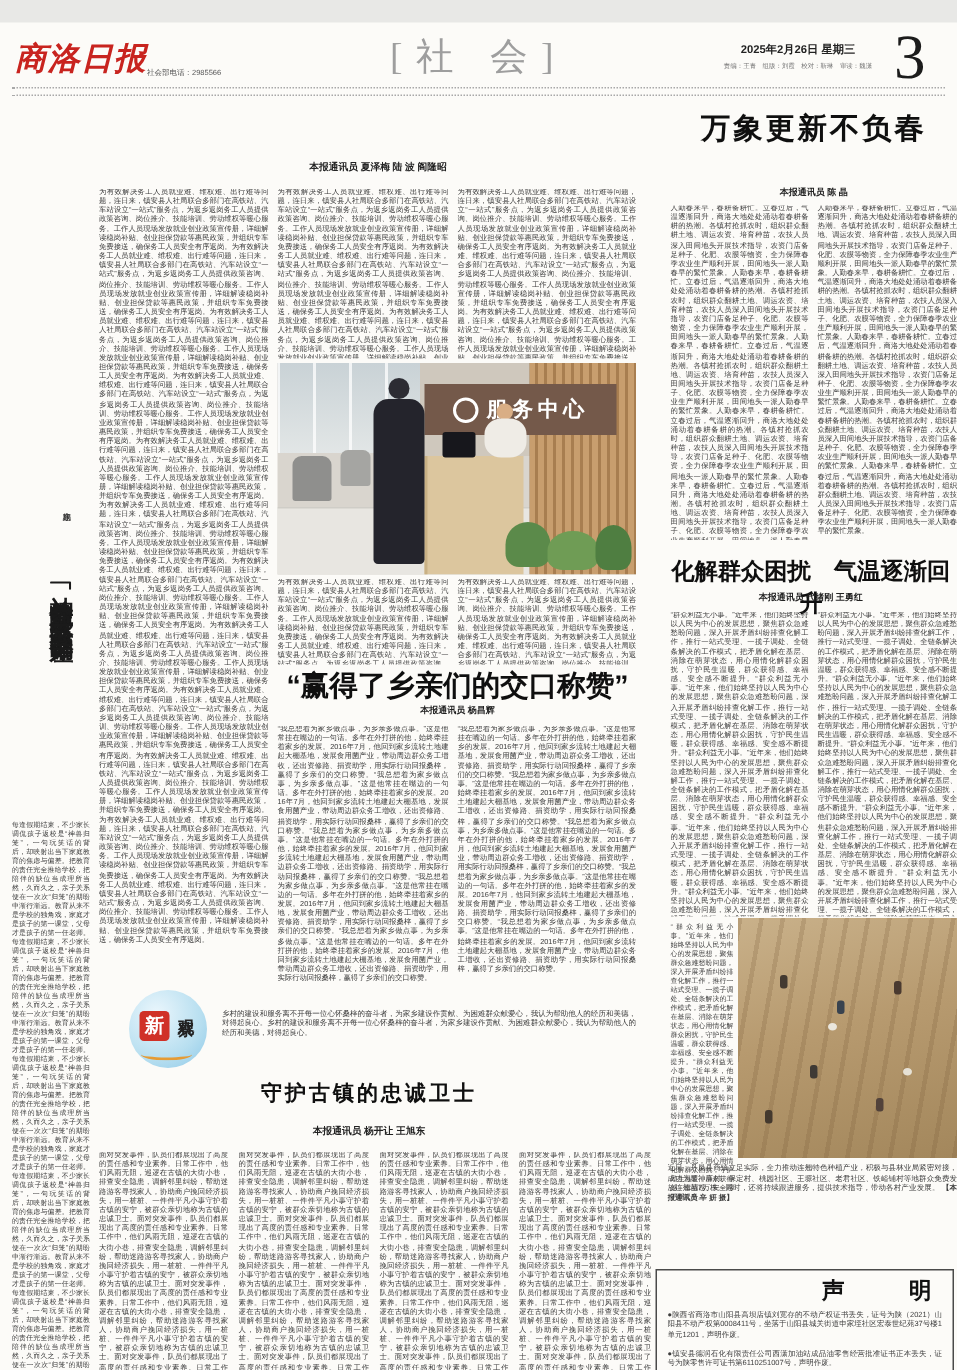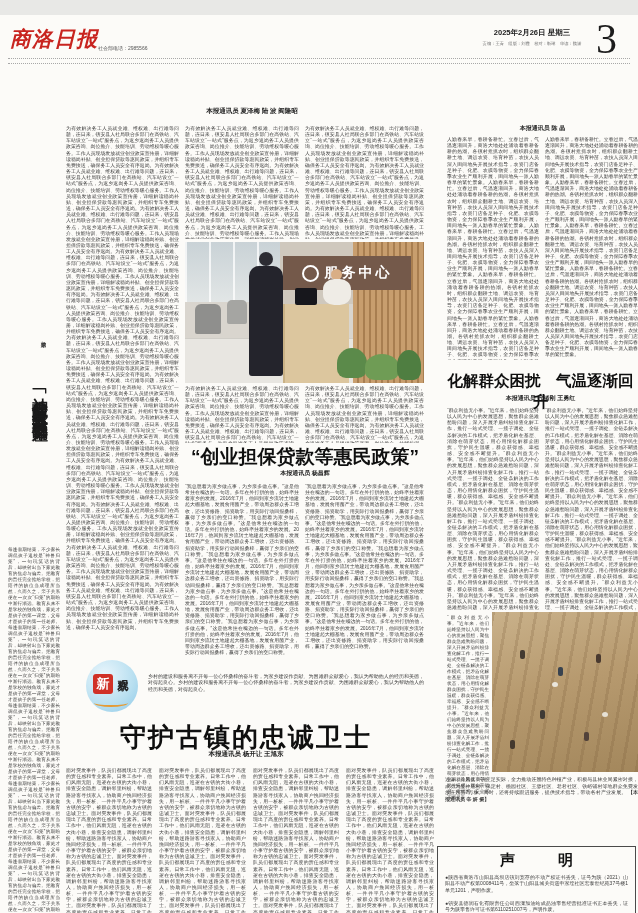--- a/index.html
+++ b/index.html
@@ -17,20 +17,21 @@
   .ph{position:absolute;}
   .fig{position:absolute;width:5px;height:9px;border-radius:2px;}
 </style>
 </head>
 <body>
 
 <div id="page">
 
   <div class="abs serif" style="left:10px;top:10px;font-size:21px;font-weight:900;color:#c8241f;font-style:italic;letter-spacing:1px;">商洛日报</div>
   <div class="abs" style="left:98px;top:30px;font-size:5px;color:#555;">社会部电话：2985566</div>
+  <div class="abs serif" style="left:235px;top:6px;width:168px;text-align:center;font-size:25px;color:#9e9e9e;letter-spacing:9px;">[社 会]</div>
   <div class="abs" style="left:474px;top:13px;width:116px;text-align:center;font-size:7.5px;font-weight:bold;color:#222;">2025年2月26日 星期三</div>
   <div class="abs" style="left:474px;top:26px;width:116px;text-align:center;font-size:4.3px;color:#777;">责编：王青　组版：刘霞　校对：靳琳　审读：魏潇</div>
   <div class="abs serif" style="left:596px;top:0px;font-size:42px;color:#1c1c1c;">3</div>
   <div class="abs" style="left:8px;top:43px;width:622px;height:4px;border-top:1px dotted #a8a8a8;border-bottom:1px dotted #a8a8a8;"></div>
 
   <div class="abs vert serif" style="left:6px;top:238px;width:44px;height:292px;font-size:16px;font-weight:bold;color:#1a1a1a;letter-spacing:2px;text-align:center;">「神兽归笼」映射出当下教育的偏差</div>
   <div class="abs vert" style="left:41px;top:322px;height:30px;font-size:5.5px;color:#333;">杨建东</div>
   <div class="abs bt-s" style="left:8px;top:532px;width:52px;height:374px;">每逢假期结束，不少家长调侃孩子返校是“神兽归笼”，一句玩笑话的背后，却映射出当下家庭教育的焦虑与偏差。把教育的责任完全推给学校，把陪伴的缺位当成理所当然，久而久之，亲子关系便在一次次“归笼”的期盼中渐行渐远。教育从来不是学校的独角戏，家庭才是孩子的第一课堂，父母才是孩子的第一任老师。每逢假期结束，不少家长调侃孩子返校是“神兽归笼”，一句玩笑话的背后，却映射出当下家庭教育的焦虑与偏差。把教育的责任完全推给学校，把陪伴的缺位当成理所当然，久而久之，亲子关系便在一次次“归笼”的期盼中渐行渐远。教育从来不是学校的独角戏，家庭才是孩子的第一课堂，父母才是孩子的第一任老师。每逢假期结束，不少家长调侃孩子返校是“神兽归笼”，一句玩笑话的背后，却映射出当下家庭教育的焦虑与偏差。把教育的责任完全推给学校，把陪伴的缺位当成理所当然，久而久之，亲子关系便在一次次“归笼”的期盼中渐行渐远。教育从来不是学校的独角戏，家庭才是孩子的第一课堂，父母才是孩子的第一任老师。每逢假期结束，不少家长调侃孩子返校是“神兽归笼”，一句玩笑话的背后，却映射出当下家庭教育的焦虑与偏差。把教育的责任完全推给学校，把陪伴的缺位当成理所当然，久而久之，亲子关系便在一次次“归笼”的期盼中渐行渐远。教育从来不是学校的独角戏，家庭才是孩子的第一课堂，父母才是孩子的第一任老师。每逢假期结束，不少家长调侃孩子返校是“神兽归笼”，一句玩笑话的背后，却映射出当下家庭教育的焦虑与偏差。把教育的责任完全推给学校，把陪伴的缺位当成理所当然，久而久之，亲子关系便在一次次“归笼”的期盼中渐行渐远。教育从来不是学校的独角戏，家庭才是孩子的第一课堂，父母才是孩子的第一任老师。</div>
 
   <div class="abs byline" style="left:66px;top:92px;width:372px;font-size:6.5px;">本报通讯员 夏泽梅 陆 波 阎隆昭</div>
@@ -56,39 +57,40 @@
     <div class="ph" style="left:74px;top:10px;width:14px;height:14px;background:#2c2c33;border-radius:50%;"></div>
     <div class="ph" style="left:64px;top:24px;width:34px;height:110px;background:#24242c;border-radius:10px 10px 3px 3px;"></div>
     <div class="ph" style="left:152px;top:106px;width:30px;height:30px;background:#5b8a4a;border-radius:50% 50% 30% 30%;"></div>
     <div class="ph" style="left:180px;top:112px;width:34px;height:26px;background:#6f9c55;border-radius:50% 50% 30% 30%;"></div>
     <div class="ph" style="left:212px;top:108px;width:24px;height:30px;background:#4f7e41;border-radius:50% 50% 30% 30%;"></div>
   </div>
 
   <div class="abs bt" style="left:185px;top:371px;width:114px;height:57px;">为有效解决务工人员就业难、维权难、出行难等问题，连日来，镇安县人社局联合多部门在高铁站、汽车站设立“一站式”服务点，为返乡返岗务工人员提供政策咨询、岗位推介、技能培训、劳动维权等暖心服务。工作人员现场发放就业创业政策宣传册，详细解读稳岗补贴、创业担保贷款等惠民政策，并组织专车免费接送，确保务工人员安全有序返岗。为有效解决务工人员就业难、维权难、出行难等问题，连日来，镇安县人社局联合多部门在高铁站、汽车站设立“一站式”服务点，为返乡返岗务工人员提供政策咨询、岗位推介、技能培训、劳动维权等暖心服务。工作人员现场发放就业创业政策宣传册，详细解读稳岗补贴、创业担保贷款等惠民政策，并组织专车免费接送，确保务工人员安全有序返岗。</div>
   <div class="abs bt" style="left:305px;top:371px;width:119px;height:57px;">为有效解决务工人员就业难、维权难、出行难等问题，连日来，镇安县人社局联合多部门在高铁站、汽车站设立“一站式”服务点，为返乡返岗务工人员提供政策咨询、岗位推介、技能培训、劳动维权等暖心服务。工作人员现场发放就业创业政策宣传册，详细解读稳岗补贴、创业担保贷款等惠民政策，并组织专车免费接送，确保务工人员安全有序返岗。为有效解决务工人员就业难、维权难、出行难等问题，连日来，镇安县人社局联合多部门在高铁站、汽车站设立“一站式”服务点，为返乡返岗务工人员提供政策咨询、岗位推介、技能培训、劳动维权等暖心服务。工作人员现场发放就业创业政策宣传册，详细解读稳岗补贴、创业担保贷款等惠民政策，并组织专车免费接送，确保务工人员安全有序返岗。</div>
 
-  <div class="abs hl" style="left:180px;top:429px;width:250px;font-size:19px;">“创业担保贷款等惠民政策”</div>
+  <div class="abs hl" style="left:180px;top:429px;width:250px;font-size:19px;">“赢得了乡亲们的交口称赞”</div>
   <div class="abs byline" style="left:180px;top:454px;width:250px;font-size:6px;">本报通讯员 杨昌辉</div>
   <div class="abs bt" style="left:185px;top:469px;width:114px;height:172px;">“我总想着为家乡做点事，为乡亲多做点事。”这是他常挂在嘴边的一句话。多年在外打拼的他，始终牵挂着家乡的发展。2016年7月，他回到家乡流转土地建起大棚基地，发展食用菌产业，带动周边群众务工增收，还出资修路、捐资助学，用实际行动回报桑梓，赢得了乡亲们的交口称赞。“我总想着为家乡做点事，为乡亲多做点事。”这是他常挂在嘴边的一句话。多年在外打拼的他，始终牵挂着家乡的发展。2016年7月，他回到家乡流转土地建起大棚基地，发展食用菌产业，带动周边群众务工增收，还出资修路、捐资助学，用实际行动回报桑梓，赢得了乡亲们的交口称赞。“我总想着为家乡做点事，为乡亲多做点事。”这是他常挂在嘴边的一句话。多年在外打拼的他，始终牵挂着家乡的发展。2016年7月，他回到家乡流转土地建起大棚基地，发展食用菌产业，带动周边群众务工增收，还出资修路、捐资助学，用实际行动回报桑梓，赢得了乡亲们的交口称赞。“我总想着为家乡做点事，为乡亲多做点事。”这是他常挂在嘴边的一句话。多年在外打拼的他，始终牵挂着家乡的发展。2016年7月，他回到家乡流转土地建起大棚基地，发展食用菌产业，带动周边群众务工增收，还出资修路、捐资助学，用实际行动回报桑梓，赢得了乡亲们的交口称赞。“我总想着为家乡做点事，为乡亲多做点事。”这是他常挂在嘴边的一句话。多年在外打拼的他，始终牵挂着家乡的发展。2016年7月，他回到家乡流转土地建起大棚基地，发展食用菌产业，带动周边群众务工增收，还出资修路、捐资助学，用实际行动回报桑梓，赢得了乡亲们的交口称赞。</div>
   <div class="abs bt" style="left:305px;top:469px;width:119px;height:172px;">“我总想着为家乡做点事，为乡亲多做点事。”这是他常挂在嘴边的一句话。多年在外打拼的他，始终牵挂着家乡的发展。2016年7月，他回到家乡流转土地建起大棚基地，发展食用菌产业，带动周边群众务工增收，还出资修路、捐资助学，用实际行动回报桑梓，赢得了乡亲们的交口称赞。“我总想着为家乡做点事，为乡亲多做点事。”这是他常挂在嘴边的一句话。多年在外打拼的他，始终牵挂着家乡的发展。2016年7月，他回到家乡流转土地建起大棚基地，发展食用菌产业，带动周边群众务工增收，还出资修路、捐资助学，用实际行动回报桑梓，赢得了乡亲们的交口称赞。“我总想着为家乡做点事，为乡亲多做点事。”这是他常挂在嘴边的一句话。多年在外打拼的他，始终牵挂着家乡的发展。2016年7月，他回到家乡流转土地建起大棚基地，发展食用菌产业，带动周边群众务工增收，还出资修路、捐资助学，用实际行动回报桑梓，赢得了乡亲们的交口称赞。“我总想着为家乡做点事，为乡亲多做点事。”这是他常挂在嘴边的一句话。多年在外打拼的他，始终牵挂着家乡的发展。2016年7月，他回到家乡流转土地建起大棚基地，发展食用菌产业，带动周边群众务工增收，还出资修路、捐资助学，用实际行动回报桑梓，赢得了乡亲们的交口称赞。“我总想着为家乡做点事，为乡亲多做点事。”这是他常挂在嘴边的一句话。多年在外打拼的他，始终牵挂着家乡的发展。2016年7月，他回到家乡流转土地建起大棚基地，发展食用菌产业，带动周边群众务工增收，还出资修路、捐资助学，用实际行动回报桑梓，赢得了乡亲们的交口称赞。</div>
 
   <div class="abs" style="left:86px;top:645px;width:52px;height:52px;border-radius:50%;background:radial-gradient(circle at 35% 30%,#eaf6fc,#b8dff0 60%,#8cc8e8);overflow:hidden;">
     <div style="position:absolute;left:7px;top:14px;width:20px;height:20px;background:#d03127;border-radius:3px;color:#fff;font-size:13px;font-weight:bold;display:flex;align-items:center;justify-content:center;">新</div>
     <div class="vert" style="position:absolute;left:29px;top:11px;height:30px;font-size:11px;font-weight:bold;color:#222;">观察</div>
     <div style="position:absolute;left:8px;bottom:5px;width:34px;height:6px;border-bottom:2px solid #e59b35;border-radius:50%;"></div>
   </div>
   <div class="abs bt" style="left:148px;top:658px;width:276px;height:36px;font-size:5px;line-height:6.4px;">乡村的建设和服务离不开每一位心怀桑梓的奋斗者，为家乡建设作贡献、为困难群众献爱心，我认为帮助他人的经历和美德，对得起良心。乡村的建设和服务离不开每一位心怀桑梓的奋斗者，为家乡建设作贡献、为困难群众献爱心，我认为帮助他人的经历和美德，对得起良心。</div>
 
-  <div class="abs hl" style="left:60px;top:705px;width:372px;font-size:26px;letter-spacing:2px;">守护古镇的忠诚卫士</div>
+  <div class="abs hl" style="left:60px;top:705px;width:372px;font-size:14px;letter-spacing:2px;">守护古镇的忠诚卫士</div>
   <div class="abs byline" style="left:60px;top:735px;width:372px;font-size:6.5px;">本报通讯员 杨开让 王旭东</div>
   <div class="abs bt" style="left:66px;top:753px;width:86px;height:153px;">面对突发事件，队员们都展现出了高度的责任感和专业素养。日常工作中，他们风雨无阻，巡逻在古镇的大街小巷，排查安全隐患，调解邻里纠纷，帮助迷路游客寻找家人，协助商户挽回经济损失，用一桩桩、一件件平凡小事守护着古镇的安宁，被群众亲切地称为古镇的忠诚卫士。面对突发事件，队员们都展现出了高度的责任感和专业素养。日常工作中，他们风雨无阻，巡逻在古镇的大街小巷，排查安全隐患，调解邻里纠纷，帮助迷路游客寻找家人，协助商户挽回经济损失，用一桩桩、一件件平凡小事守护着古镇的安宁，被群众亲切地称为古镇的忠诚卫士。面对突发事件，队员们都展现出了高度的责任感和专业素养。日常工作中，他们风雨无阻，巡逻在古镇的大街小巷，排查安全隐患，调解邻里纠纷，帮助迷路游客寻找家人，协助商户挽回经济损失，用一桩桩、一件件平凡小事守护着古镇的安宁，被群众亲切地称为古镇的忠诚卫士。面对突发事件，队员们都展现出了高度的责任感和专业素养。日常工作中，他们风雨无阻，巡逻在古镇的大街小巷，排查安全隐患，调解邻里纠纷，帮助迷路游客寻找家人，协助商户挽回经济损失，用一桩桩、一件件平凡小事守护着古镇的安宁，被群众亲切地称为古镇的忠诚卫士。</div>
   <div class="abs bt" style="left:159px;top:753px;width:87px;height:153px;">面对突发事件，队员们都展现出了高度的责任感和专业素养。日常工作中，他们风雨无阻，巡逻在古镇的大街小巷，排查安全隐患，调解邻里纠纷，帮助迷路游客寻找家人，协助商户挽回经济损失，用一桩桩、一件件平凡小事守护着古镇的安宁，被群众亲切地称为古镇的忠诚卫士。面对突发事件，队员们都展现出了高度的责任感和专业素养。日常工作中，他们风雨无阻，巡逻在古镇的大街小巷，排查安全隐患，调解邻里纠纷，帮助迷路游客寻找家人，协助商户挽回经济损失，用一桩桩、一件件平凡小事守护着古镇的安宁，被群众亲切地称为古镇的忠诚卫士。面对突发事件，队员们都展现出了高度的责任感和专业素养。日常工作中，他们风雨无阻，巡逻在古镇的大街小巷，排查安全隐患，调解邻里纠纷，帮助迷路游客寻找家人，协助商户挽回经济损失，用一桩桩、一件件平凡小事守护着古镇的安宁，被群众亲切地称为古镇的忠诚卫士。面对突发事件，队员们都展现出了高度的责任感和专业素养。日常工作中，他们风雨无阻，巡逻在古镇的大街小巷，排查安全隐患，调解邻里纠纷，帮助迷路游客寻找家人，协助商户挽回经济损失，用一桩桩、一件件平凡小事守护着古镇的安宁，被群众亲切地称为古镇的忠诚卫士。</div>
   <div class="abs bt" style="left:253px;top:753px;width:86px;height:153px;">面对突发事件，队员们都展现出了高度的责任感和专业素养。日常工作中，他们风雨无阻，巡逻在古镇的大街小巷，排查安全隐患，调解邻里纠纷，帮助迷路游客寻找家人，协助商户挽回经济损失，用一桩桩、一件件平凡小事守护着古镇的安宁，被群众亲切地称为古镇的忠诚卫士。面对突发事件，队员们都展现出了高度的责任感和专业素养。日常工作中，他们风雨无阻，巡逻在古镇的大街小巷，排查安全隐患，调解邻里纠纷，帮助迷路游客寻找家人，协助商户挽回经济损失，用一桩桩、一件件平凡小事守护着古镇的安宁，被群众亲切地称为古镇的忠诚卫士。面对突发事件，队员们都展现出了高度的责任感和专业素养。日常工作中，他们风雨无阻，巡逻在古镇的大街小巷，排查安全隐患，调解邻里纠纷，帮助迷路游客寻找家人，协助商户挽回经济损失，用一桩桩、一件件平凡小事守护着古镇的安宁，被群众亲切地称为古镇的忠诚卫士。面对突发事件，队员们都展现出了高度的责任感和专业素养。日常工作中，他们风雨无阻，巡逻在古镇的大街小巷，排查安全隐患，调解邻里纠纷，帮助迷路游客寻找家人，协助商户挽回经济损失，用一桩桩、一件件平凡小事守护着古镇的安宁，被群众亲切地称为古镇的忠诚卫士。</div>
   <div class="abs bt" style="left:346px;top:753px;width:88px;height:153px;">面对突发事件，队员们都展现出了高度的责任感和专业素养。日常工作中，他们风雨无阻，巡逻在古镇的大街小巷，排查安全隐患，调解邻里纠纷，帮助迷路游客寻找家人，协助商户挽回经济损失，用一桩桩、一件件平凡小事守护着古镇的安宁，被群众亲切地称为古镇的忠诚卫士。面对突发事件，队员们都展现出了高度的责任感和专业素养。日常工作中，他们风雨无阻，巡逻在古镇的大街小巷，排查安全隐患，调解邻里纠纷，帮助迷路游客寻找家人，协助商户挽回经济损失，用一桩桩、一件件平凡小事守护着古镇的安宁，被群众亲切地称为古镇的忠诚卫士。面对突发事件，队员们都展现出了高度的责任感和专业素养。日常工作中，他们风雨无阻，巡逻在古镇的大街小巷，排查安全隐患，调解邻里纠纷，帮助迷路游客寻找家人，协助商户挽回经济损失，用一桩桩、一件件平凡小事守护着古镇的安宁，被群众亲切地称为古镇的忠诚卫士。面对突发事件，队员们都展现出了高度的责任感和专业素养。日常工作中，他们风雨无阻，巡逻在古镇的大街小巷，排查安全隐患，调解邻里纠纷，帮助迷路游客寻找家人，协助商户挽回经济损失，用一桩桩、一件件平凡小事守护着古镇的安宁，被群众亲切地称为古镇的忠诚卫士。</div>
 
+  <div class="abs hl" style="left:447px;top:57px;width:191px;font-size:19.5px;letter-spacing:2px;">万象更新不负春</div>
   <div class="abs byline" style="left:447px;top:109px;width:191px;font-size:6px;">本报通讯员 陈 晶</div>
   <div class="abs bt" style="left:447px;top:122px;width:92px;height:223px;">人勤春来早，春耕备耕忙。立春过后，气温逐渐回升，商洛大地处处涌动着春耕备耕的热潮。各镇村抢抓农时，组织群众翻耕土地、调运农资、培育种苗，农技人员深入田间地头开展技术指导，农资门店备足种子、化肥、农膜等物资，全力保障春季农业生产顺利开展，田间地头一派人勤春早的繁忙景象。人勤春来早，春耕备耕忙。立春过后，气温逐渐回升，商洛大地处处涌动着春耕备耕的热潮。各镇村抢抓农时，组织群众翻耕土地、调运农资、培育种苗，农技人员深入田间地头开展技术指导，农资门店备足种子、化肥、农膜等物资，全力保障春季农业生产顺利开展，田间地头一派人勤春早的繁忙景象。人勤春来早，春耕备耕忙。立春过后，气温逐渐回升，商洛大地处处涌动着春耕备耕的热潮。各镇村抢抓农时，组织群众翻耕土地、调运农资、培育种苗，农技人员深入田间地头开展技术指导，农资门店备足种子、化肥、农膜等物资，全力保障春季农业生产顺利开展，田间地头一派人勤春早的繁忙景象。人勤春来早，春耕备耕忙。立春过后，气温逐渐回升，商洛大地处处涌动着春耕备耕的热潮。各镇村抢抓农时，组织群众翻耕土地、调运农资、培育种苗，农技人员深入田间地头开展技术指导，农资门店备足种子、化肥、农膜等物资，全力保障春季农业生产顺利开展，田间地头一派人勤春早的繁忙景象。人勤春来早，春耕备耕忙。立春过后，气温逐渐回升，商洛大地处处涌动着春耕备耕的热潮。各镇村抢抓农时，组织群众翻耕土地、调运农资、培育种苗，农技人员深入田间地头开展技术指导，农资门店备足种子、化肥、农膜等物资，全力保障春季农业生产顺利开展，田间地头一派人勤春早的繁忙景象。</div>
   <div class="abs bt" style="left:545px;top:122px;width:93px;height:223px;">人勤春来早，春耕备耕忙。立春过后，气温逐渐回升，商洛大地处处涌动着春耕备耕的热潮。各镇村抢抓农时，组织群众翻耕土地、调运农资、培育种苗，农技人员深入田间地头开展技术指导，农资门店备足种子、化肥、农膜等物资，全力保障春季农业生产顺利开展，田间地头一派人勤春早的繁忙景象。人勤春来早，春耕备耕忙。立春过后，气温逐渐回升，商洛大地处处涌动着春耕备耕的热潮。各镇村抢抓农时，组织群众翻耕土地、调运农资、培育种苗，农技人员深入田间地头开展技术指导，农资门店备足种子、化肥、农膜等物资，全力保障春季农业生产顺利开展，田间地头一派人勤春早的繁忙景象。人勤春来早，春耕备耕忙。立春过后，气温逐渐回升，商洛大地处处涌动着春耕备耕的热潮。各镇村抢抓农时，组织群众翻耕土地、调运农资、培育种苗，农技人员深入田间地头开展技术指导，农资门店备足种子、化肥、农膜等物资，全力保障春季农业生产顺利开展，田间地头一派人勤春早的繁忙景象。人勤春来早，春耕备耕忙。立春过后，气温逐渐回升，商洛大地处处涌动着春耕备耕的热潮。各镇村抢抓农时，组织群众翻耕土地、调运农资、培育种苗，农技人员深入田间地头开展技术指导，农资门店备足种子、化肥、农膜等物资，全力保障春季农业生产顺利开展，田间地头一派人勤春早的繁忙景象。人勤春来早，春耕备耕忙。立春过后，气温逐渐回升，商洛大地处处涌动着春耕备耕的热潮。各镇村抢抓农时，组织群众翻耕土地、调运农资、培育种苗，农技人员深入田间地头开展技术指导，农资门店备足种子、化肥、农膜等物资，全力保障春季农业生产顺利开展，田间地头一派人勤春早的繁忙景象。</div>
 
   <div class="abs hl" style="left:443px;top:356px;width:195px;font-size:15.5px;">化解群众困扰　气温逐渐回升</div>
   <div class="abs byline" style="left:443px;top:379px;width:195px;font-size:6px;">本报通讯员 代绪刚 王勇红</div>
   <div class="abs bt" style="left:447px;top:393px;width:92px;height:203px;">“群众利益无小事。”近年来，他们始终坚持以人民为中心的发展思想，聚焦群众急难愁盼问题，深入开展矛盾纠纷排查化解工作，推行一站式受理、一揽子调处、全链条解决的工作模式，把矛盾化解在基层、消除在萌芽状态，用心用情化解群众困扰，守护民生温暖，群众获得感、幸福感、安全感不断提升。“群众利益无小事。”近年来，他们始终坚持以人民为中心的发展思想，聚焦群众急难愁盼问题，深入开展矛盾纠纷排查化解工作，推行一站式受理、一揽子调处、全链条解决的工作模式，把矛盾化解在基层、消除在萌芽状态，用心用情化解群众困扰，守护民生温暖，群众获得感、幸福感、安全感不断提升。“群众利益无小事。”近年来，他们始终坚持以人民为中心的发展思想，聚焦群众急难愁盼问题，深入开展矛盾纠纷排查化解工作，推行一站式受理、一揽子调处、全链条解决的工作模式，把矛盾化解在基层、消除在萌芽状态，用心用情化解群众困扰，守护民生温暖，群众获得感、幸福感、安全感不断提升。“群众利益无小事。”近年来，他们始终坚持以人民为中心的发展思想，聚焦群众急难愁盼问题，深入开展矛盾纠纷排查化解工作，推行一站式受理、一揽子调处、全链条解决的工作模式，把矛盾化解在基层、消除在萌芽状态，用心用情化解群众困扰，守护民生温暖，群众获得感、幸福感、安全感不断提升。“群众利益无小事。”近年来，他们始终坚持以人民为中心的发展思想，聚焦群众急难愁盼问题，深入开展矛盾纠纷排查化解工作，推行一站式受理、一揽子调处、全链条解决的工作模式，把矛盾化解在基层、消除在萌芽状态，用心用情化解群众困扰，守护民生温暖，群众获得感、幸福感、安全感不断提升。</div>
   <div class="abs bt" style="left:545px;top:393px;width:93px;height:203px;">“群众利益无小事。”近年来，他们始终坚持以人民为中心的发展思想，聚焦群众急难愁盼问题，深入开展矛盾纠纷排查化解工作，推行一站式受理、一揽子调处、全链条解决的工作模式，把矛盾化解在基层、消除在萌芽状态，用心用情化解群众困扰，守护民生温暖，群众获得感、幸福感、安全感不断提升。“群众利益无小事。”近年来，他们始终坚持以人民为中心的发展思想，聚焦群众急难愁盼问题，深入开展矛盾纠纷排查化解工作，推行一站式受理、一揽子调处、全链条解决的工作模式，把矛盾化解在基层、消除在萌芽状态，用心用情化解群众困扰，守护民生温暖，群众获得感、幸福感、安全感不断提升。“群众利益无小事。”近年来，他们始终坚持以人民为中心的发展思想，聚焦群众急难愁盼问题，深入开展矛盾纠纷排查化解工作，推行一站式受理、一揽子调处、全链条解决的工作模式，把矛盾化解在基层、消除在萌芽状态，用心用情化解群众困扰，守护民生温暖，群众获得感、幸福感、安全感不断提升。“群众利益无小事。”近年来，他们始终坚持以人民为中心的发展思想，聚焦群众急难愁盼问题，深入开展矛盾纠纷排查化解工作，推行一站式受理、一揽子调处、全链条解决的工作模式，把矛盾化解在基层、消除在萌芽状态，用心用情化解群众困扰，守护民生温暖，群众获得感、幸福感、安全感不断提升。“群众利益无小事。”近年来，他们始终坚持以人民为中心的发展思想，聚焦群众急难愁盼问题，深入开展矛盾纠纷排查化解工作，推行一站式受理、一揽子调处、全链条解决的工作模式，把矛盾化解在基层、消除在萌芽状态，用心用情化解群众困扰，守护民生温暖，群众获得感、幸福感、安全感不断提升。</div>
   <div class="abs bt-s" style="left:447px;top:600px;width:42px;height:188px;">“群众利益无小事。”近年来，他们始终坚持以人民为中心的发展思想，聚焦群众急难愁盼问题，深入开展矛盾纠纷排查化解工作，推行一站式受理、一揽子调处、全链条解决的工作模式，把矛盾化解在基层、消除在萌芽状态，用心用情化解群众困扰，守护民生温暖，群众获得感、幸福感、安全感不断提升。“群众利益无小事。”近年来，他们始终坚持以人民为中心的发展思想，聚焦群众急难愁盼问题，深入开展矛盾纠纷排查化解工作，推行一站式受理、一揽子调处、全链条解决的工作模式，把矛盾化解在基层、消除在萌芽状态，用心用情化解群众困扰，守护民生温暖，群众获得感、幸福感、安全感不断提升。</div>
 
@@ -102,18 +104,18 @@
     <div style="position:absolute;left:60px;top:70px;width:6px;height:5px;background:#eae6dc;border-radius:50%;"></div>
     <div style="position:absolute;left:110px;top:100px;width:6px;height:5px;background:#e6e1d5;border-radius:50%;"></div>
   </div>
 
   <div class="abs bt" style="left:445px;top:761px;width:193px;height:42px;font-size:5px;line-height:6.5px;">
     <span>近日，丹凤县商镇立足实际，全力推动连翘特色种植产业，积极与县林业局紧密对接，成功为显神庙村、保定村、桃园社区、王塬社区、老君社区、铁峪铺村等地群众免费发放连翘苗7万株。同时，还将持续跟进服务，提供技术指导，带动各村产业发展。</span>
     <span style="font-weight:bold;">【本报通讯员 辛 妍 摄】</span>
   </div>
 
   <div class="abs" style="left:437px;top:831px;width:197px;height:80px;border:1px solid #4a4a4a;background:#fcfbf8;">
-    <div class="serif" style="text-align:center;margin-top:4px;font-size:15px;font-weight:bold;letter-spacing:14px;text-indent:14px;color:#111;">声　明</div>
+    <div class="serif" style="text-align:right;margin-top:4px;font-size:15px;font-weight:bold;letter-spacing:14px;text-indent:14px;color:#111;">声　明</div>
     <div class="bt" style="margin:4px 7px 0 7px;font-size:5px;line-height:6.4px;height:24px;">●陕西省商洛市山阳县高坝店镇刘宽存的不动产权证书丢失，证号为陕（2021）山阳县不动产权第0008411号，坐落于山阳县城关街道申家垤社区宏泰世纪苑37号楼1单元1201，声明作废。</div>
     <div class="bt" style="margin:2px 7px 0 7px;font-size:5px;line-height:6.4px;height:18px;">●镇安县德润石化有限责任公司西潇加油站成品油零售经营批准证书正本丢失，证号为陕零售许可证书第6110251007号，声明作废。</div>
   </div>
 
 </div>
 
 </body></html>

